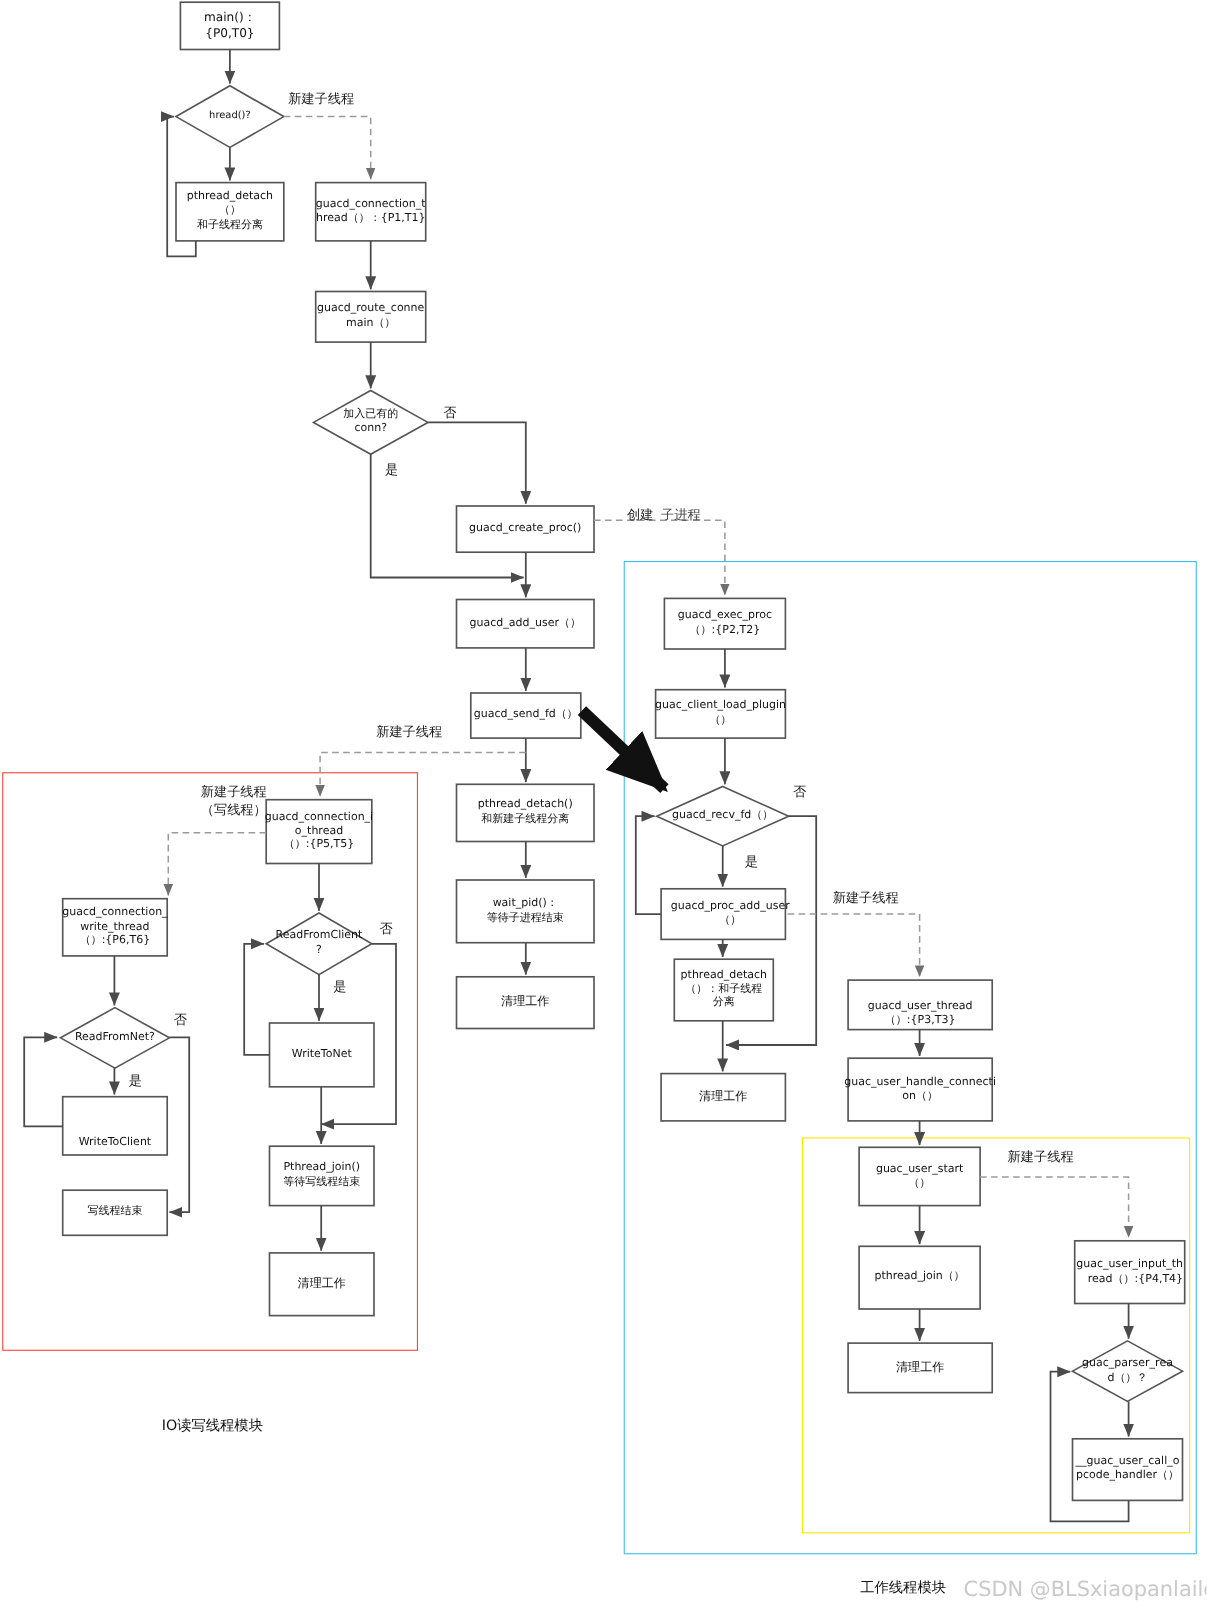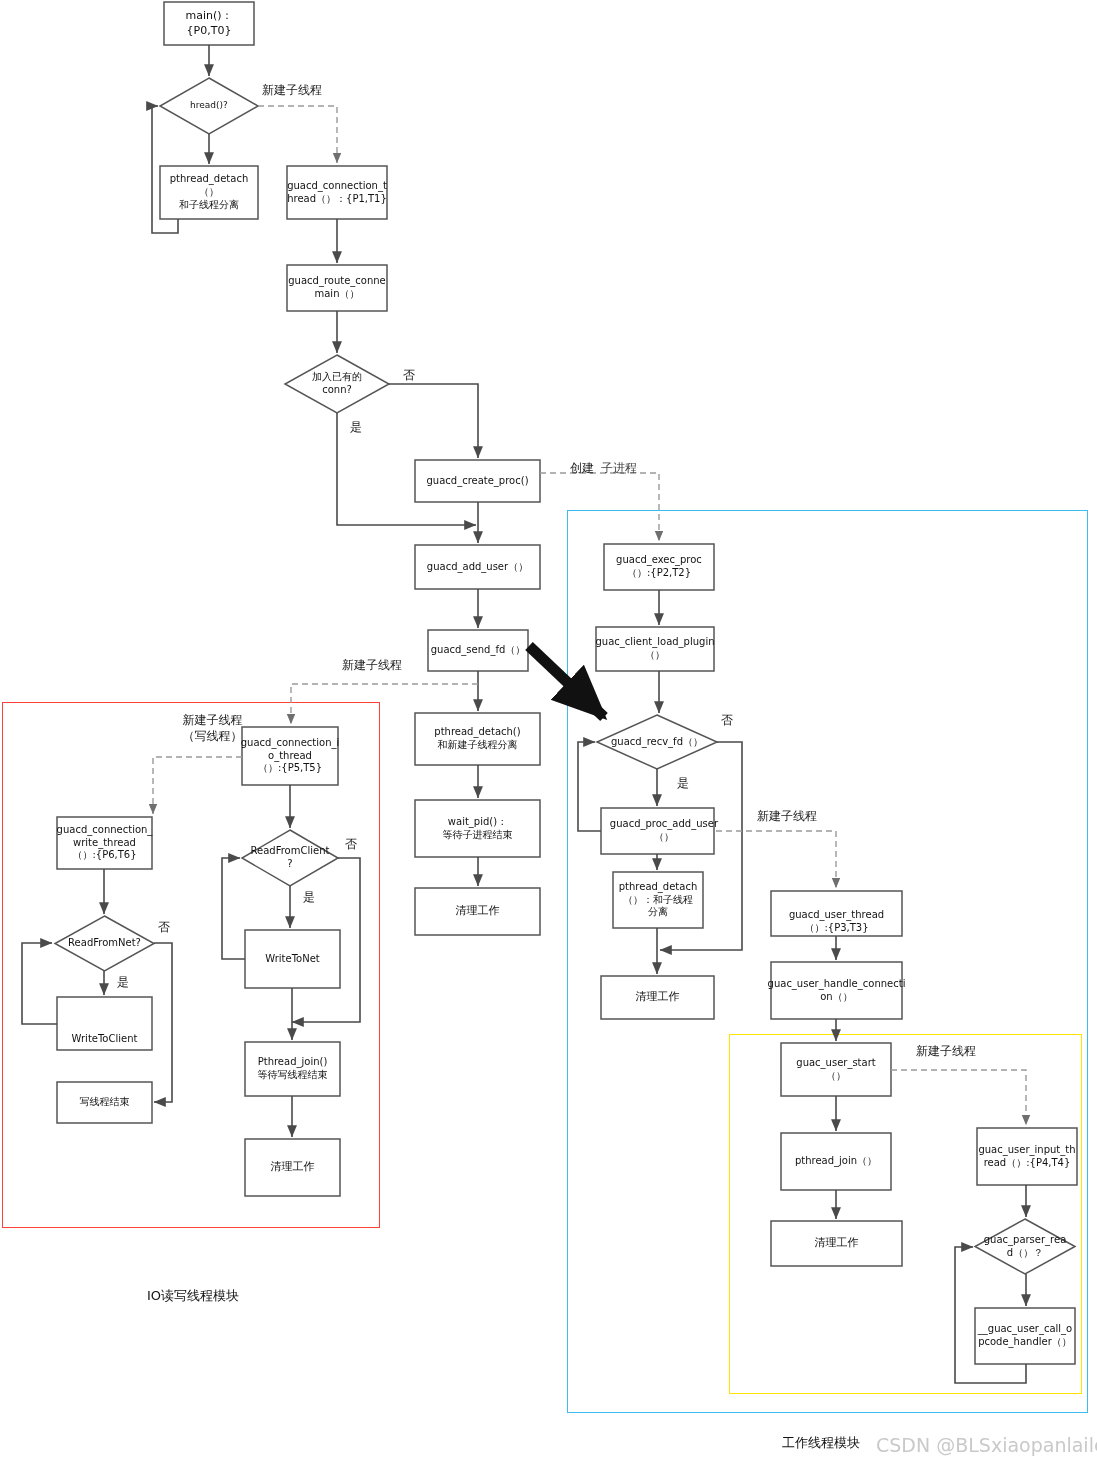--- a/index.html
+++ b/index.html
@@ -246,21 +246,21 @@
       <div class="node-label" style="left: 775px; top: 1043px; width: 122px; height: 53px; font-size: 10px; padding: 0px 2px; box-sizing: border-box;">
         <span style="white-space: pre-line;">guac_user_start
 （）</span>
       </div>
       <div class="node-label" style="left: 775px; top: 1133px; width: 122px; height: 57px; font-size: 10px; padding: 0px 2px; box-sizing: border-box;">
         <span style="white-space: pre-line;">pthread_join（）</span>
       </div>
       <div class="node-label" style="left: 765px; top: 1221px; width: 143px; height: 45px; font-size: 11px; padding: 0px 2px; box-sizing: border-box;">
         <span style="white-space: pre-line;">清理工作</span>
       </div>
-      <div class="node-label" style="left: 971px; top: 1128px; width: 112px; height: 57px; font-size: 10px; padding: 0px 2px; box-sizing: border-box;">
+      <div class="node-label" style="left: 971px; top: 1128px; width: 112px; height: 57px; font-size: 10px; padding: 0px 2px; box-sizing: border-box; text-align: right;">
         <span style="white-space: pre-line;">guac_user_input_th
 read（）:{P4,T4}</span>
       </div>
       <div class="node-label" style="left: 969px; top: 1219px; width: 112px; height: 55px; font-size: 10px; padding: 0px; box-sizing: border-box;">
         <span style="white-space: pre-line;">guac_parser_rea
 d（）？</span>
       </div>
       <div class="node-label" style="left: 969px; top: 1308px; width: 112px; height: 56px; font-size: 10px; padding: 0px 2px; box-sizing: border-box;">
         <span style="white-space: pre-line;">__guac_user_call_o
 pcode_handler（）</span>

